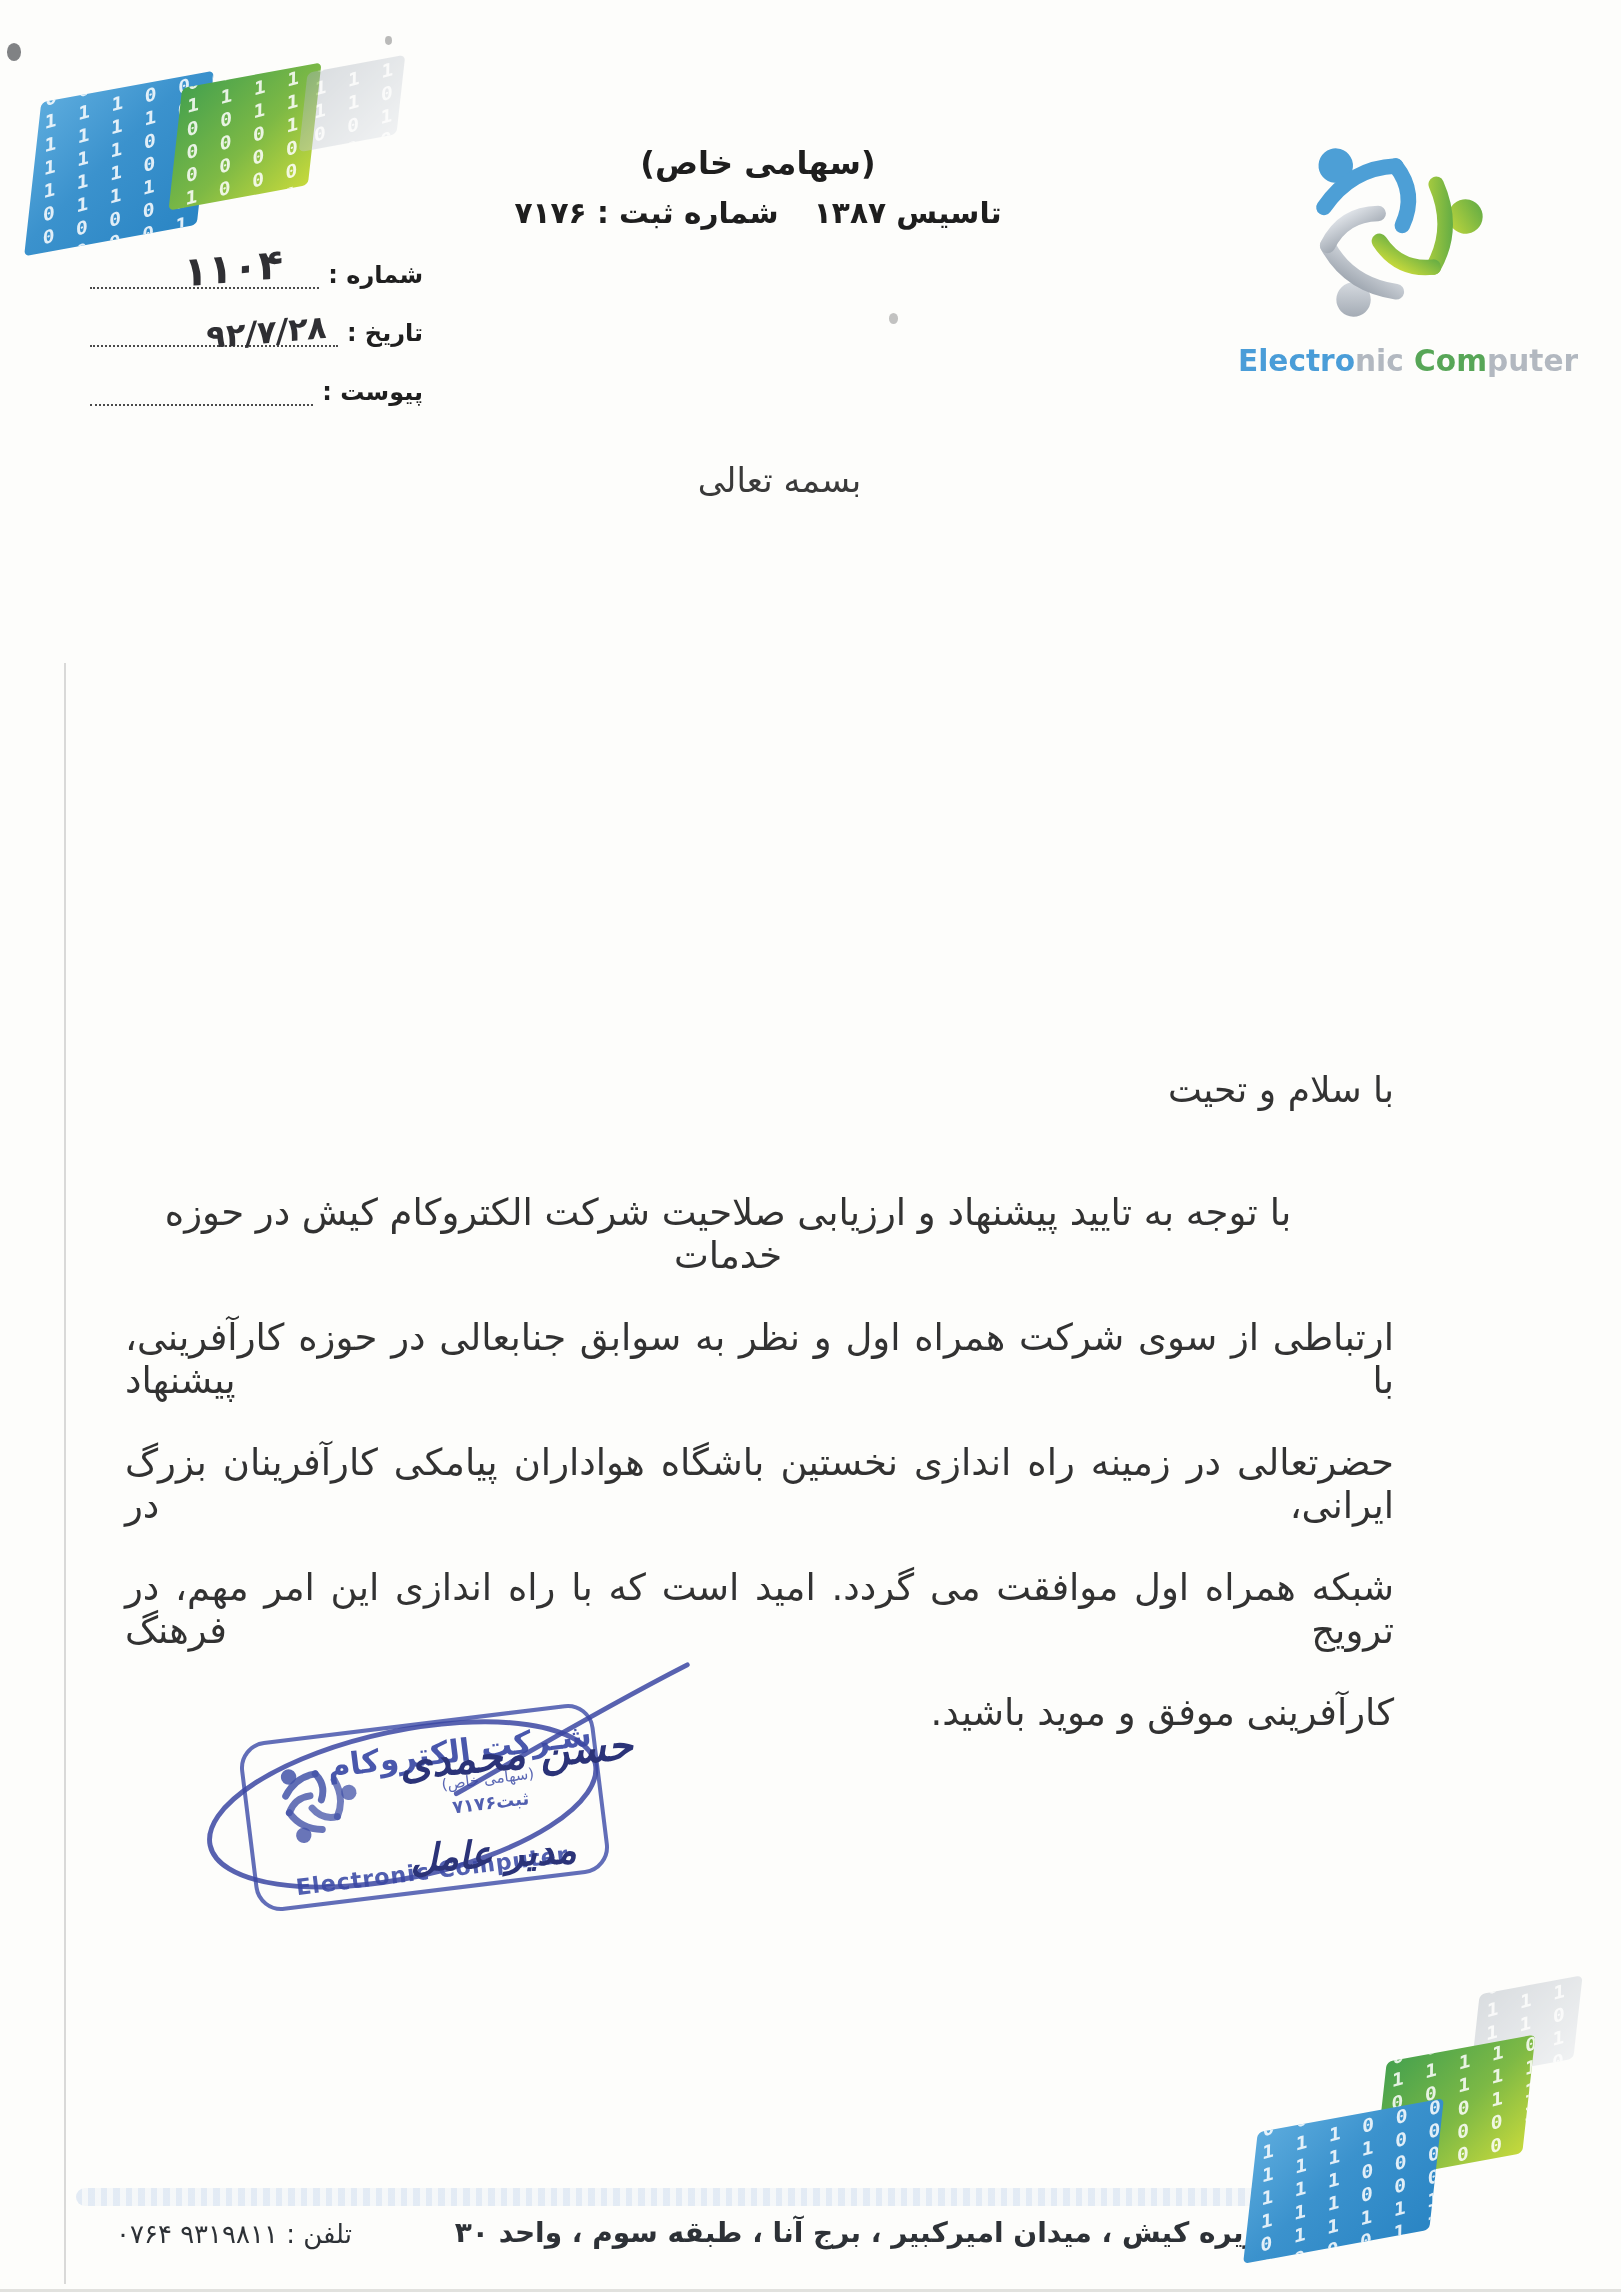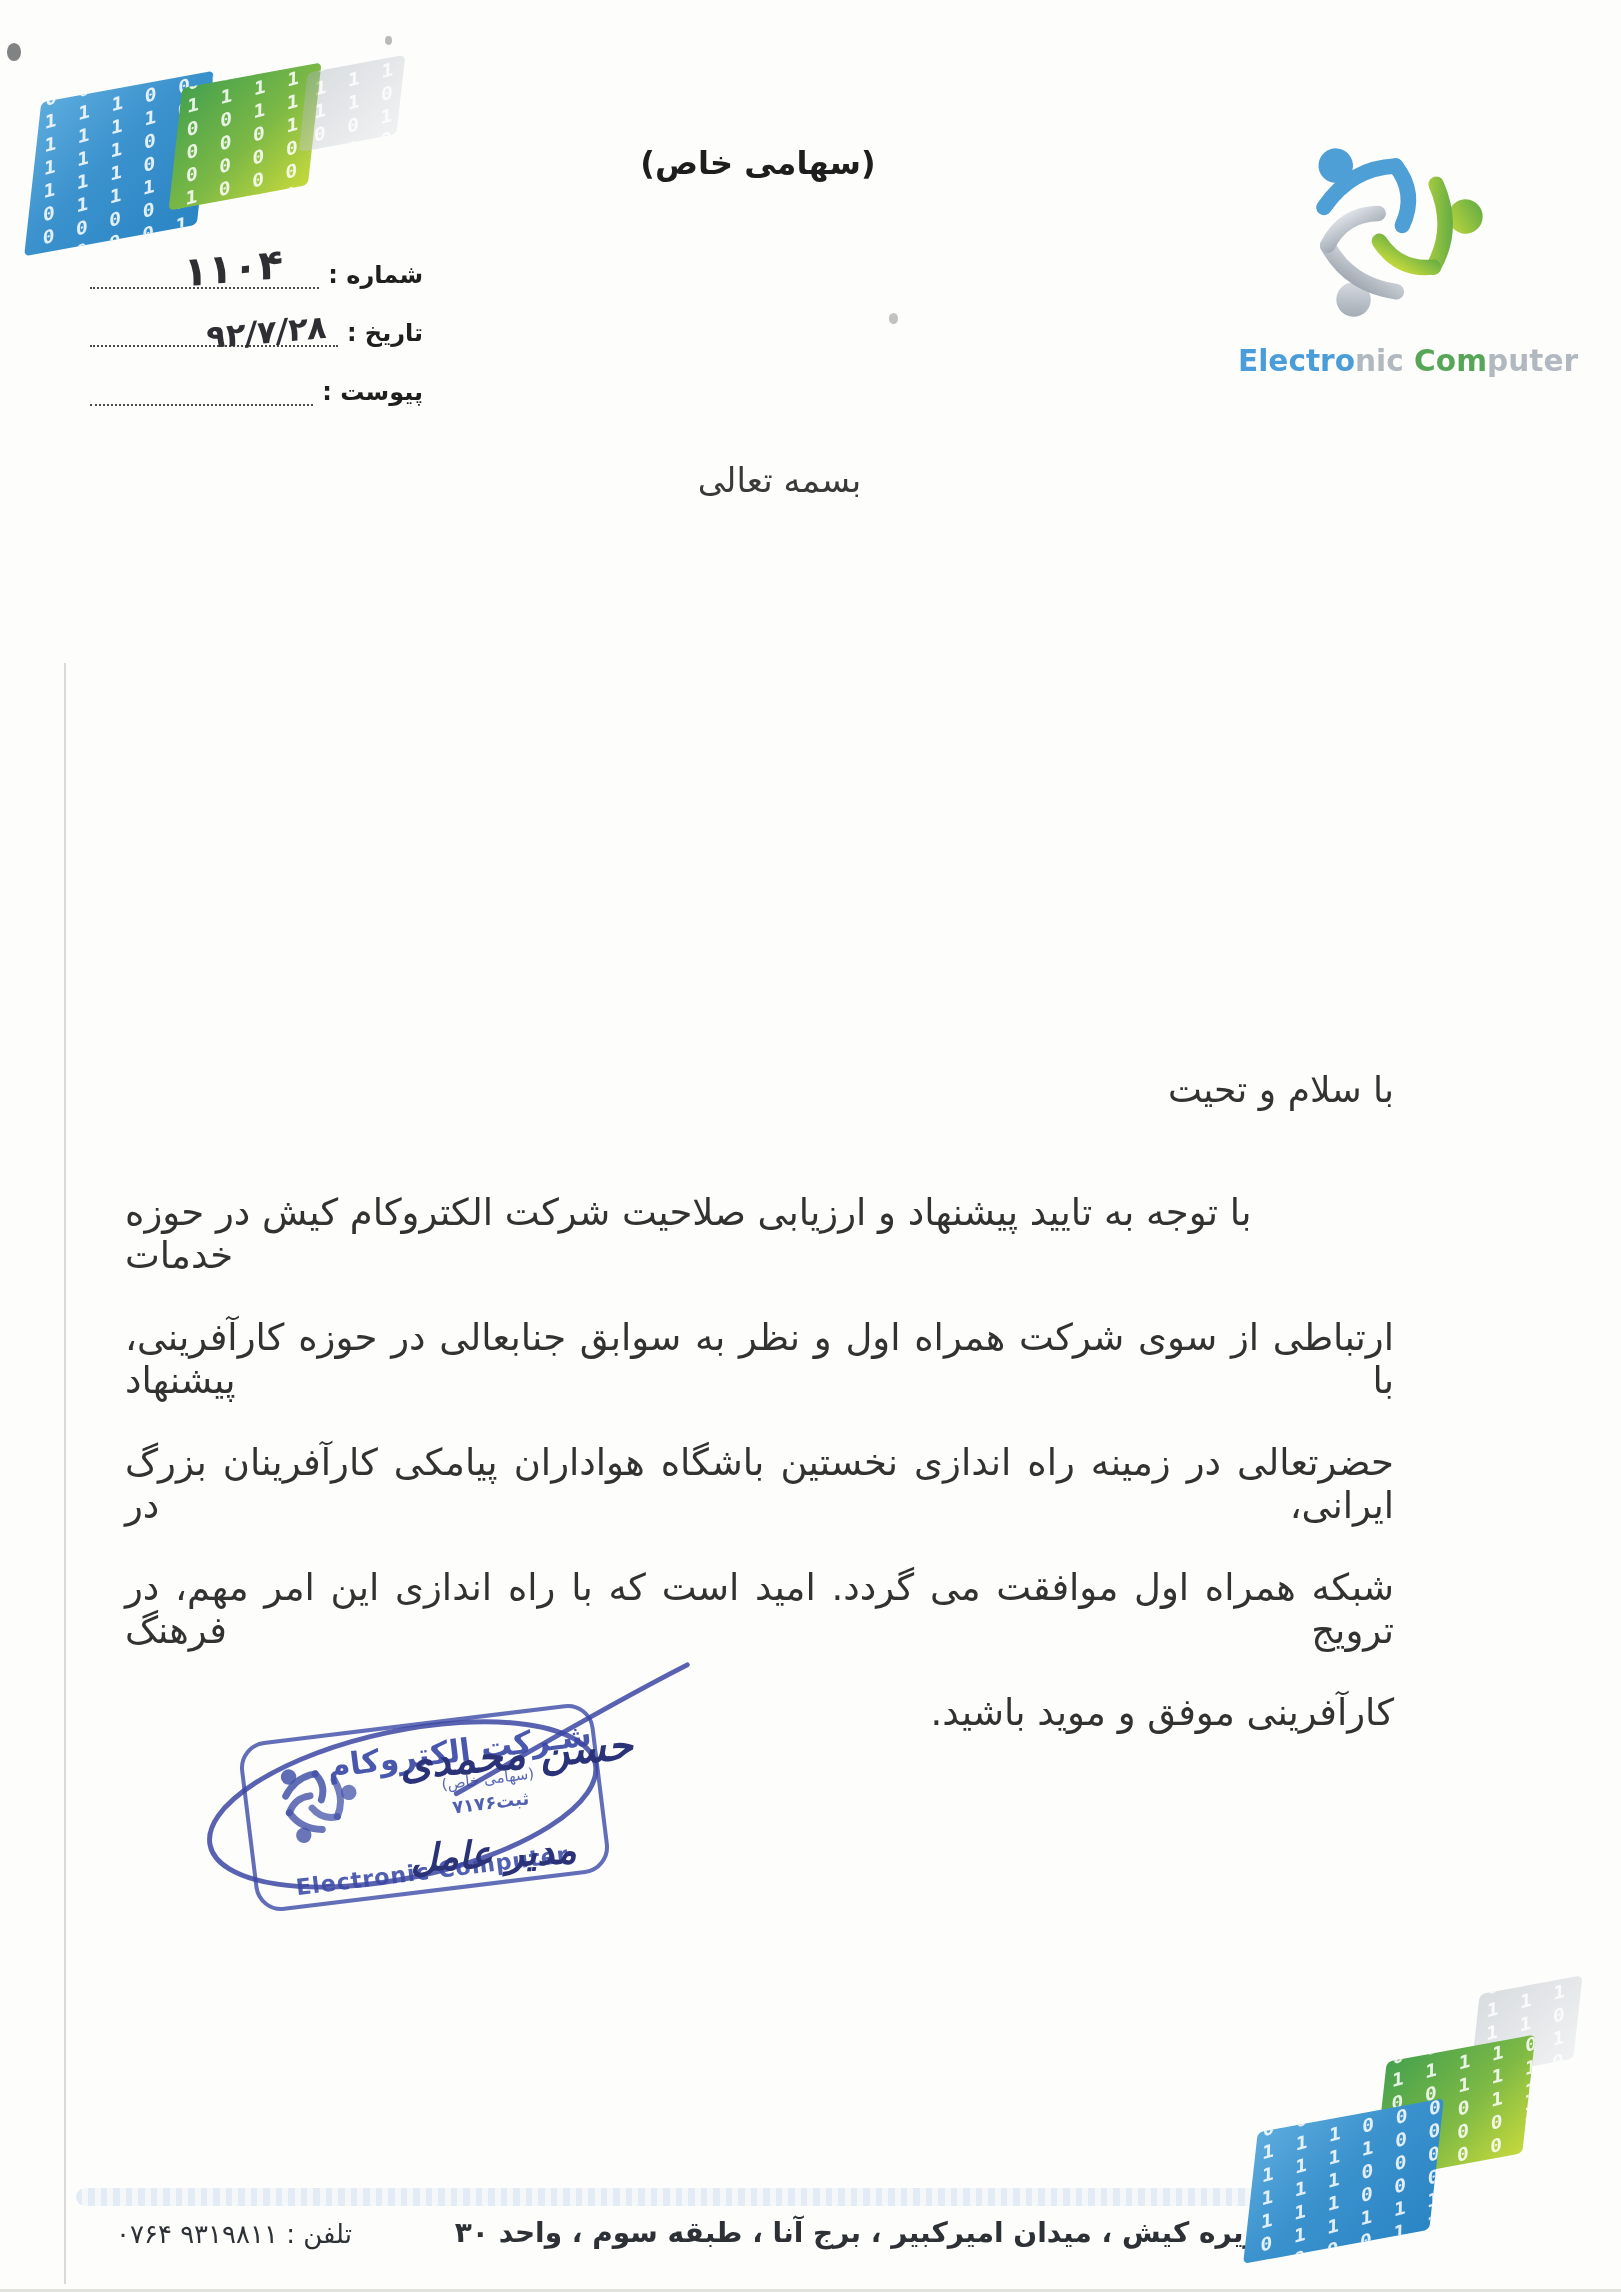--- a/index.html
+++ b/index.html
@@ -45,21 +45,21 @@
   .wordmark{font-size:29.6px;font-weight:bold;letter-spacing:0px;margin-top:1.8px;white-space:nowrap;}
   .wm-blue{color:#4a9dd8;} .wm-gray{color:#b2b8c0;} .wm-green{color:#57a657;}
   
   .invocation{position:absolute;left:681px;top:460px;width:197px;text-align:center;font-size:34px;color:#3a3a3a;}
   .recipient{position:absolute;right:227px;top:777px;text-align:right;direction:rtl;color:#1c1c1c;}
   .recipient .r1{font-size:42px;font-weight:bold;margin-bottom:45px;white-space:nowrap;}
   .recipient .r2{font-size:42px;font-weight:bold;white-space:nowrap;}
   .salutation{position:absolute;right:227px;top:1069px;font-size:36px;color:#333;direction:rtl;}
   .bodytxt{position:absolute;left:125px;right:227px;top:1191px;direction:rtl;font-size:37px;color:#323232;}
   .body-line{margin-bottom:39px;}
-  .bl-first{text-align:left;padding-right:63px;}
+  .bl-first{text-align:center;padding-right:63px;}
   .bl-just{text-align:justify;text-align-last:justify;}
   .bl-last{}
   
   .stampzone{position:absolute;left:179px;top:1652px;width:519px;height:287px;}
   .stamp-box{
     position:absolute;left:67px;top:70px;width:349px;height:163px;transform:rotate(-7deg);
     border:4.5px solid rgba(63,78,168,.82);border-radius:27px;color:#3f4ea8;
     display:flex;direction:rtl;align-items:flex-start;
   }
   .stamp-texts{width:62%;text-align:center;padding-top:10.7px;}
@@ -120,20 +120,24 @@
     <div class="ref-row">
       <span class="ref-label">پیوست :</span>
       <span class="ref-line">
         <span class="ref-value"></span>
       </span>
     </div>
   </div>
 
   <div class="header-c">
     <div class="brand-type">(سهامی خاص)</div>
+    <div class="brand-reg">
+      <span class="sp">تاسیس ۱۳۸۷</span>
+      <span class="sp">شماره ثبت : ۷۱۷۶</span>
+    </div>
   </div>
 
   <div class="logo">
     <svg width="269" height="224" viewBox="-130 -130 260 260">
       <defs>
         <linearGradient id="gGreen" x1="0" y1="0" x2="1" y2="1">
           <stop offset="0" stop-color="#5aa845"></stop>
             <stop offset="1" stop-color="#c6d93c"></stop>
         </linearGradient>
         <linearGradient id="gSilver" x1="0" y1="0" x2="1" y2="1">

